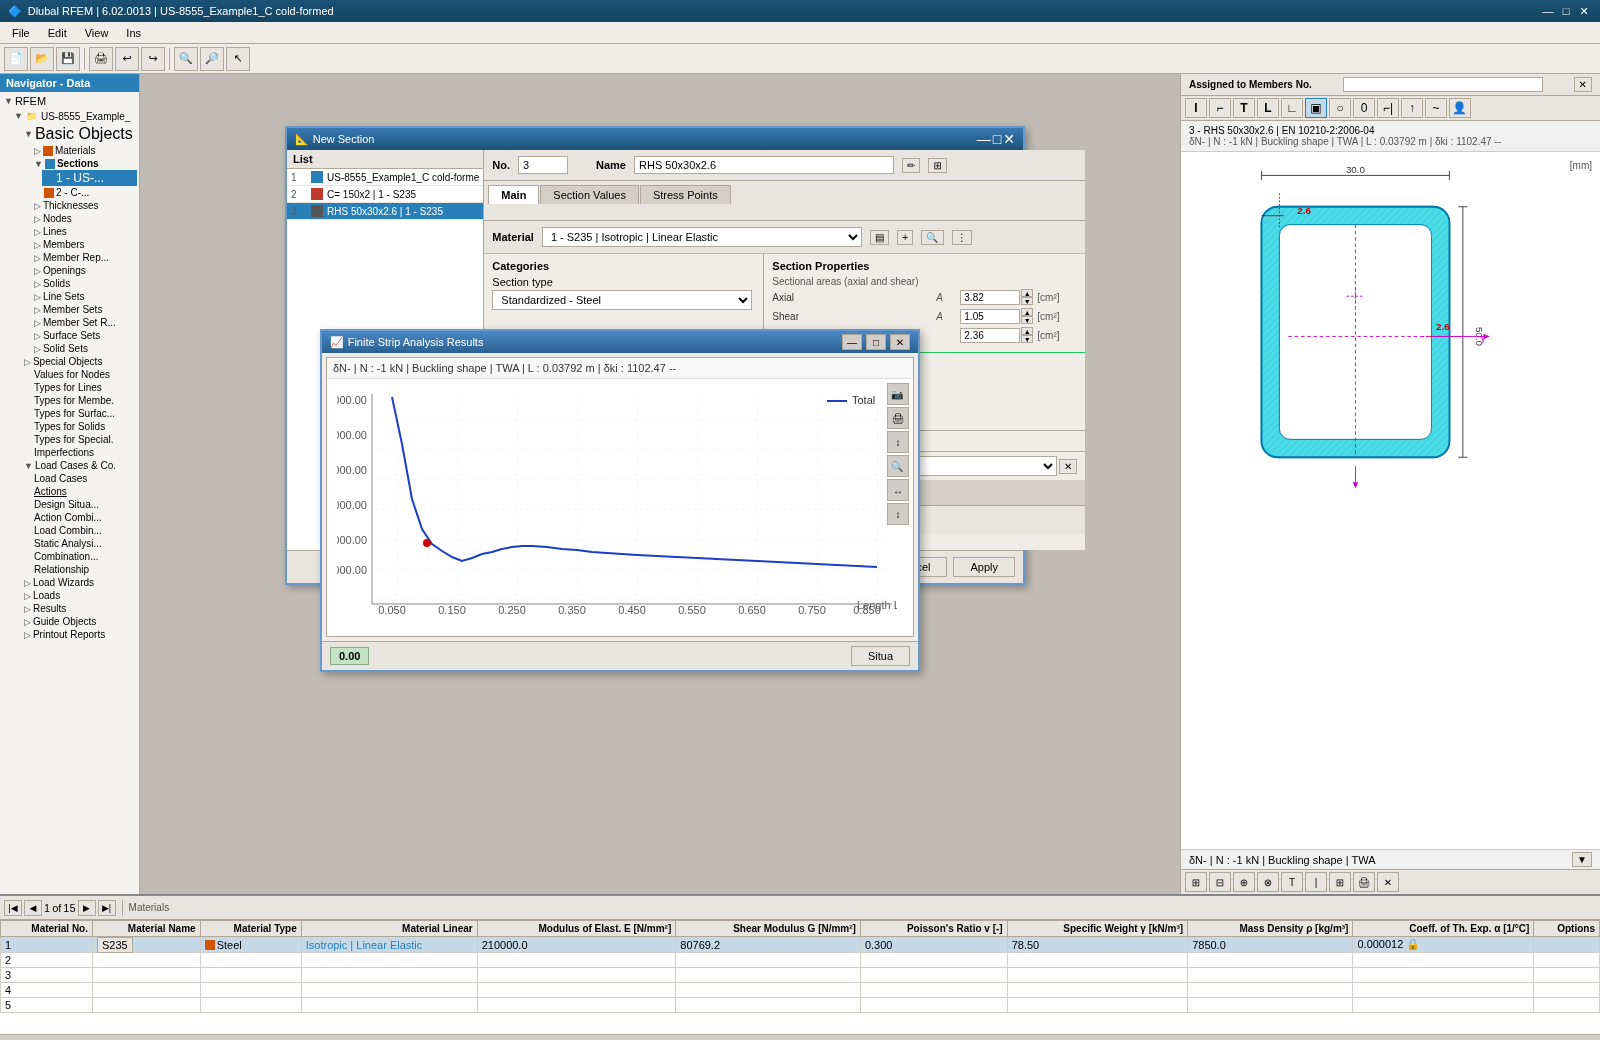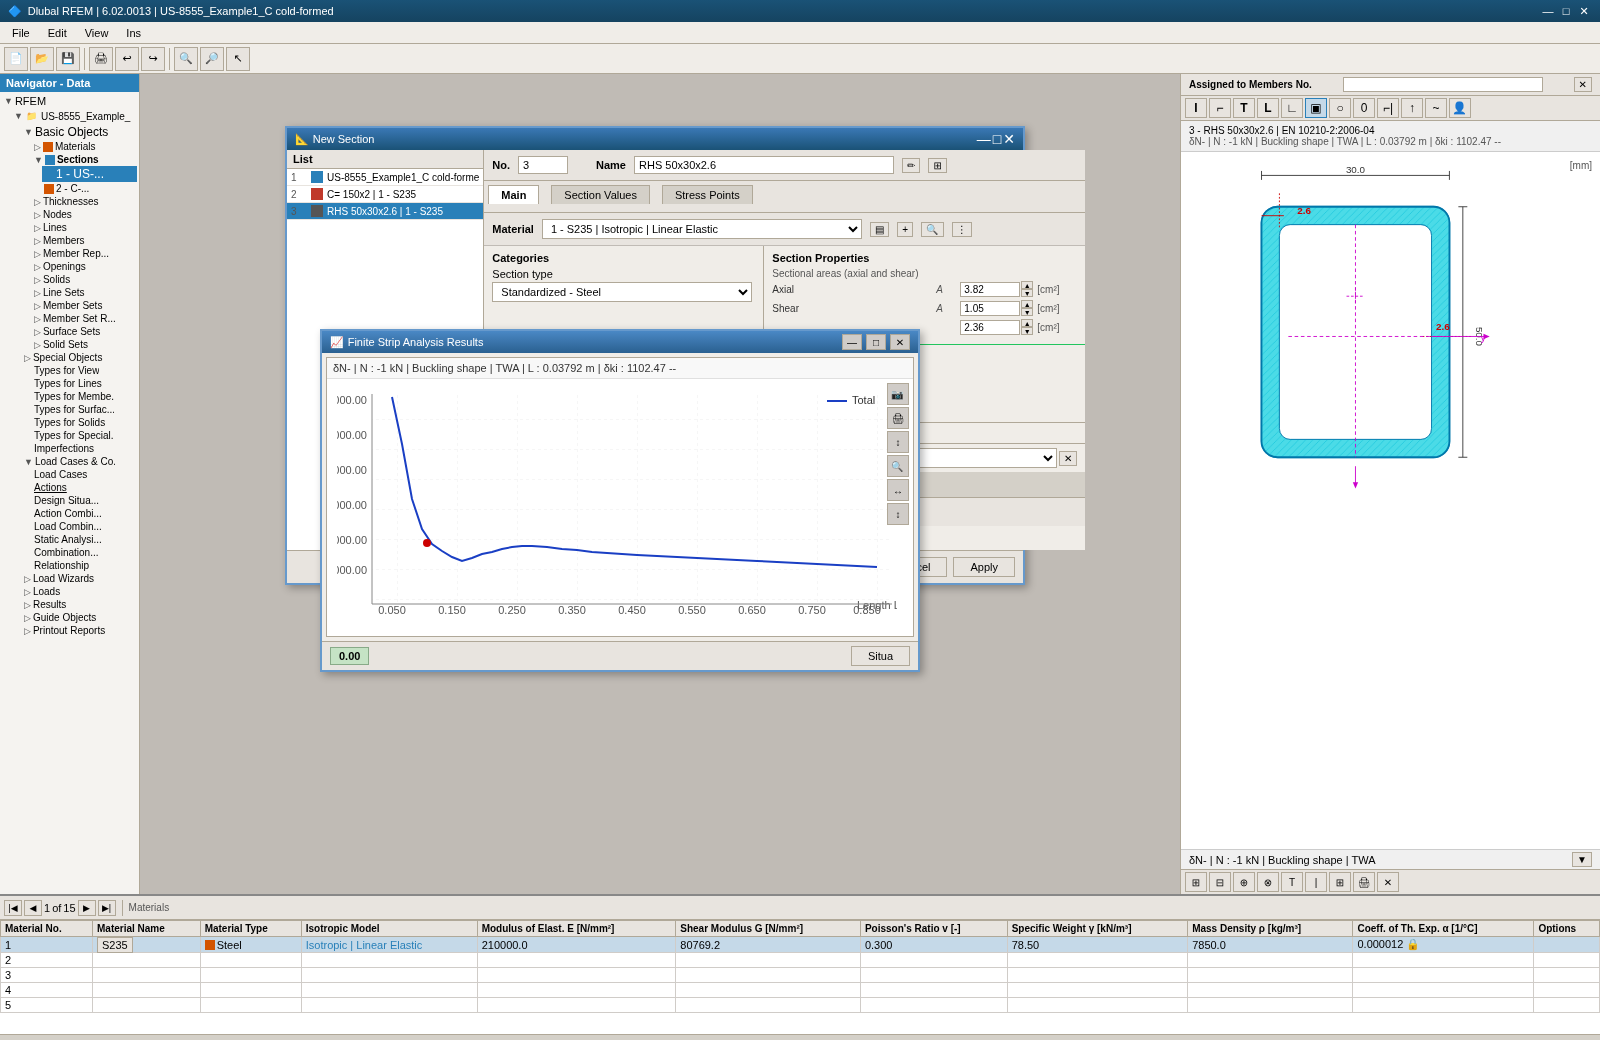--- a/index.html
+++ b/index.html
@@ -136,21 +136,21 @@
       border-bottom: 1px solid #e8e4df;
       gap: 4px;
     }
     .list-item.selected { background: #2980b9; color: white; }
     .list-item-num { width: 16px; font-size: 10px; color: #555; }
     .dialog-field { border: 1px solid #b0a898; padding: 2px 4px; background: white; font-size: 11px; }
     .field-no { width: 60px; }
     .field-name { width: 200px; }
 
     
-    .tab-bar { display: flex; gap: 12px; border-bottom: 1px solid #b0a898; background: #e8e4df; padding: 4px 4px 8px; }
+    .tab-bar { display: flex; gap: 1px; border-bottom: 1px solid #b0a898; background: #e8e4df; padding: 4px 4px 16px; }
     .tab {
       padding: 3px 12px;
       border: 1px solid #b0a898;
       border-bottom: none;
       background: #d4d0c8;
       cursor: pointer;
       font-size: 11px;
     }
     .tab.active { background: white; font-weight: bold; }
 
@@ -240,21 +240,21 @@
     
     .materials-table {
       width: 100%;
       border-collapse: collapse;
       font-size: 10px;
     }
     .materials-table th {
       background: #e8e4df;
       border: 1px solid #b0a898;
       padding: 2px 4px;
-      text-align: left;
+      text-align: right;
       font-size: 10px;
     }
     .materials-table td {
       border: 1px solid #d0ccc8;
       padding: 1px 4px;
     }
     .mat-row-selected { background: #c5d9e8; }
     .nav-arrow-btn {
       width: 18px; height: 16px;
       background: #e8e4df;
@@ -422,21 +422,21 @@
         <span class="nav-arrow">▼</span>
         <span>RFEM</span>
       </div>
       <div class="nav-item nav-indent">
         <span class="nav-arrow">▼</span>
         <span class="nav-icon icon-folder">📁</span>
         <span style="font-size:10px;overflow:hidden;max-width:90px;">US-8555_Example_1</span>
       </div>
       <div class="nav-item nav-indent2">
         <span class="nav-arrow">▼</span>
-        <span style="font-size:12px;">Basic Objects</span>
+        <span style="font-size:16px;">Basic Objects</span>
       </div>
       <div class="nav-item nav-indent3">
         <span class="nav-arrow">▷</span>
         <span class="nav-icon" style="background:#d35400;width:10px;height:10px;"></span>
         <span style="font-size:10px;">Materials</span>
       </div>
       <div class="nav-item nav-indent3">
         <span class="nav-arrow">▼</span>
         <span class="nav-icon" style="background:#2980b9;width:10px;height:10px;"></span>
         <span style="font-size:10px;font-weight:bold;">Sections</span>
@@ -495,21 +495,21 @@
       </div>
       <div class="nav-item nav-indent3">
         <span class="nav-arrow">▷</span>
         <span style="font-size:10px;">Solid Sets</span>
       </div>
       <div class="nav-item nav-indent2">
         <span class="nav-arrow">▷</span>
         <span style="font-size:10px;">Special Objects</span>
       </div>
       <div class="nav-item nav-indent3">
-        <span style="font-size:10px;overflow:hidden;max-width:80px;">Types for View</span>
+        <span style="font-size:10px;overflow:hidden;max-width:80px;">Values for Nodes</span>
       </div>
       <div class="nav-item nav-indent3">
         <span style="font-size:10px;overflow:hidden;max-width:80px;">Types for Lines</span>
       </div>
       <div class="nav-item nav-indent3">
         <span style="font-size:10px;overflow:hidden;max-width:80px;">Types for Membe...</span>
       </div>
       <div class="nav-item nav-indent3">
         <span style="font-size:10px;overflow:hidden;max-width:80px;">Types for Surfac...</span>
       </div>
@@ -978,21 +978,21 @@
     <span style="font-size:10px;color:#555;">Materials</span>
   </div>
 
   <div class="materials-container">
     <table class="materials-table">
       <thead>
         <tr>
           <th>Material No.</th>
           <th>Material Name</th>
           <th>Material Type</th>
-          <th>Isotropic Model</th>
+          <th>Material Linear</th>
           <th>Modulus of Elast. E [N/mm²]</th>
           <th>Shear Modulus G [N/mm²]</th>
           <th>Poisson's Ratio v [-]</th>
           <th>Specific Weight γ [kN/m³]</th>
           <th>Mass Density ρ [kg/m³]</th>
           <th>Coeff. of Th. Exp. α [1/°C]</th>
           <th>Options</th>
         </tr>
       </thead>
       <tbody id="materials-tbody">

